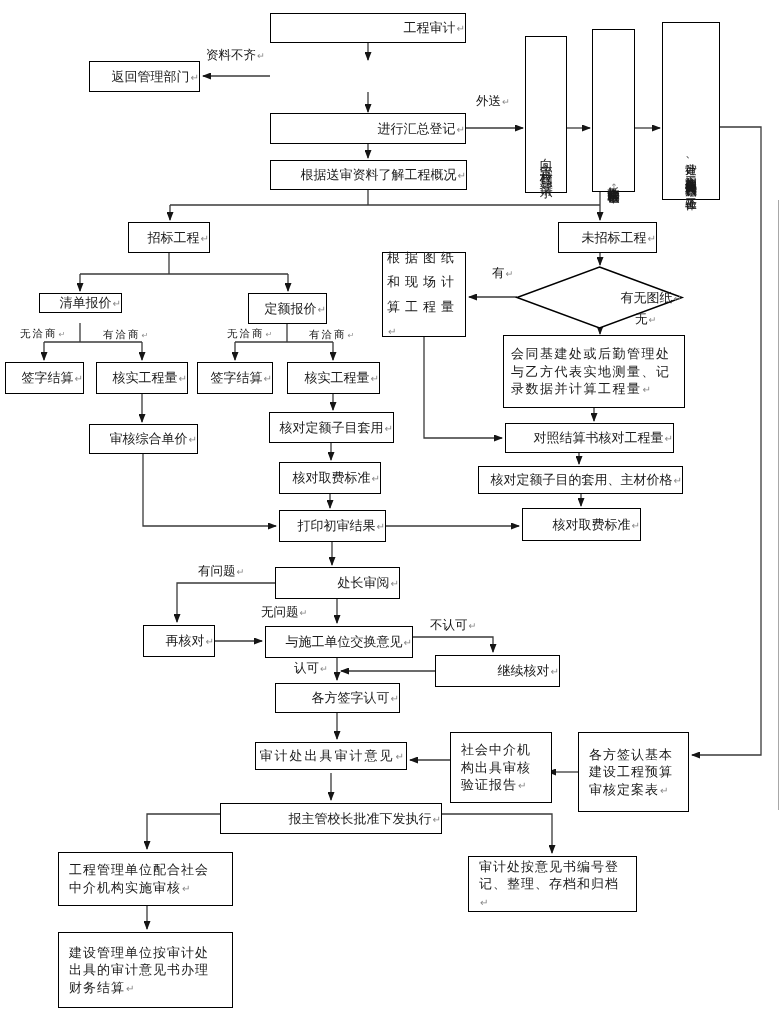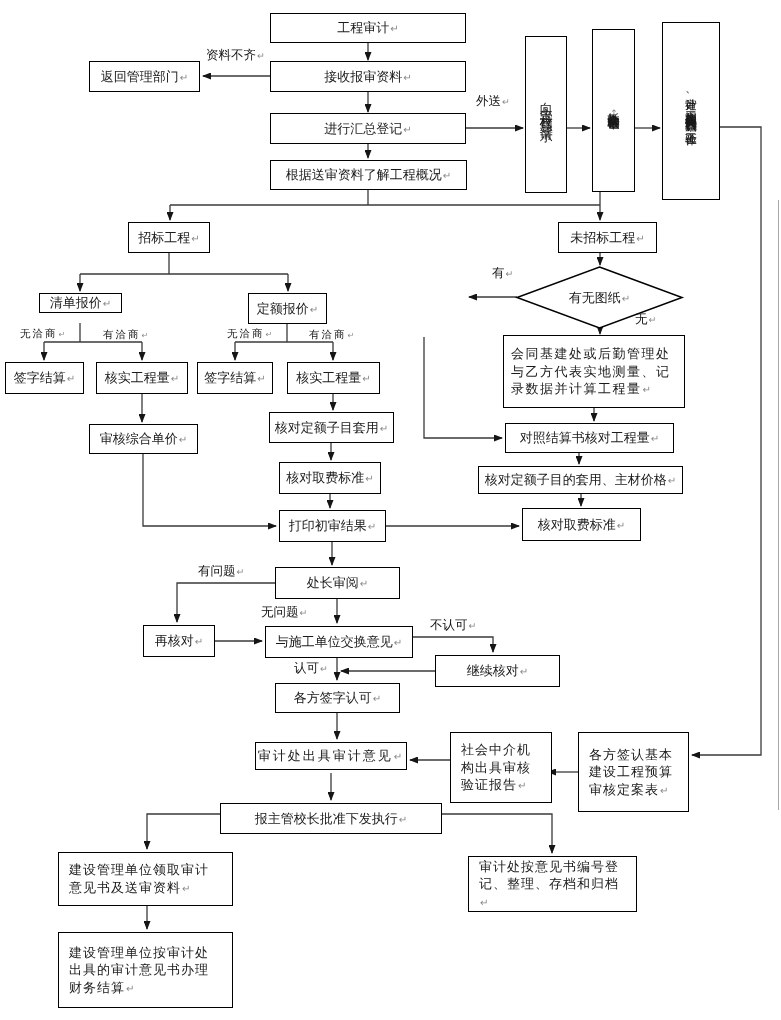--- a/index.html
+++ b/index.html
@@ -1,20 +1,20 @@
 <!DOCTYPE html>
 <html><head>
 <meta charset="utf-8">
 <style>
   html,body{margin:0;padding:0;background:#fff;}
   #canvas{position:relative;width:781px;height:1020px;background:#ffffff;
     font-family:"Liberation Sans",sans-serif;color:#1a1a1a;overflow:hidden;}
   #wires{position:absolute;left:0;top:0;width:781px;height:1020px;}
   .node{position:absolute;box-sizing:border-box;border:1.5px solid #000;background:#fff;
-    display:flex;align-items:center;justify-content:center;text-align:center;
+    display:flex;align-items:center;justify-content:flex-end;text-align:center;
     font-size:13px;line-height:1.35;}
   .node .txt::after{content:"\21B5";color:#8a8a8a;font-size:0.78em;margin-left:1px;}
   .node.v{writing-mode:vertical-rl;}
   .node.ta-left{justify-content:flex-start;text-align:left;}
   .node.ta-left .txt{padding:2px 10px;letter-spacing:1px;}
   .node.wide-left .txt{padding:2px 7px;letter-spacing:1.5px;}
   .node.spaced .txt{padding:2px 4px;letter-spacing:5px;line-height:1.85;text-align:left;}
   .node.plain{border:none;background:transparent;}
   .elabel{position:absolute;font-size:12.5px;color:#141414;white-space:nowrap;}
   .elabel::after{content:"\21B5";color:#8a8a8a;font-size:0.75em;margin-left:1px;}
@@ -89,23 +89,20 @@
   </svg>
 
   <div class="page-edge"></div>
 
   <div class="node" style="left:270px;top:13px;width:196px;height:30px">
       <span class="txt">工程审计</span>
     </div>
   <div class="node" style="left:89px;top:61px;width:111px;height:31px">
       <span class="txt">返回管理部门</span>
     </div>
-  <div class="node" style="left:270px;top:61px;width:196px;height:31px">
-      <span class="txt">接收报审资料</span>
-    </div>
   <div class="node" style="left:270px;top:113px;width:196px;height:31px">
       <span class="txt">进行汇总登记</span>
     </div>
   <div class="node" style="left:270px;top:160px;width:197px;height:30px">
       <span class="txt">根据送审资料了解工程概况</span>
     </div>
 
   <div class="node v" style="left:525px;top:36px;width:42px;height:157px">
       <span class="txt" style="font-size:13px;letter-spacing:4px">向主管校领导请示</span>
     </div>
@@ -147,20 +144,23 @@
   <div class="node" style="left:269px;top:412px;width:125px;height:31px">
       <span class="txt">核对定额子目套用</span>
     </div>
   <div class="node" style="left:279px;top:462px;width:102px;height:32px">
       <span class="txt">核对取费标准</span>
     </div>
   <div class="node" style="left:279px;top:510px;width:107px;height:32px">
       <span class="txt">打印初审结果</span>
     </div>
 
+  <div class="node spaced ta-left" style="left:382px;top:252px;width:84px;height:85px">
+      <span class="txt">根据图纸和现场计算工程量</span>
+    </div>
   <div class="node plain" style="left:517px;top:267px;width:165px;height:61px">
       <span class="txt">有无图纸</span>
     </div>
   <div class="node ta-left wide-left" style="left:503px;top:335px;width:182px;height:73px">
       <span class="txt">会同基建处或后勤管理处与乙方代表实地测量、记录数据并计算工程量</span>
     </div>
   <div class="node" style="left:505px;top:423px;width:169px;height:30px">
       <span class="txt">对照结算书核对工程量</span>
     </div>
   <div class="node" style="left:478px;top:466px;width:205px;height:28px">
@@ -192,21 +192,21 @@
       <span class="txt">社会中介机构出具审核验证报告</span>
     </div>
   <div class="node ta-left" style="left:578px;top:732px;width:111px;height:80px">
       <span class="txt">各方签认基本建设工程预算审核定案表</span>
     </div>
   <div class="node" style="left:220px;top:803px;width:222px;height:31px">
       <span class="txt">报主管校长批准下发执行</span>
     </div>
 
   <div class="node ta-left" style="left:58px;top:852px;width:175px;height:54px">
-      <span class="txt">建设管理单位领取审计意见书及送审资料</span>
+      <span class="txt">工程管理单位配合社会中介机构实施审核</span>
     </div>
   <div class="node ta-left" style="left:58px;top:932px;width:175px;height:76px">
       <span class="txt">建设管理单位按审计处出具的审计意见书办理财务结算</span>
     </div>
   <div class="node ta-left" style="left:468px;top:856px;width:169px;height:56px">
       <span class="txt">审计处按意见书编号登记、整理、存档和归档</span>
     </div>
 
   <span class="elabel" style="left:206px;top:47px">资料不齐</span>
   <span class="elabel" style="left:476px;top:93px">外送</span>

